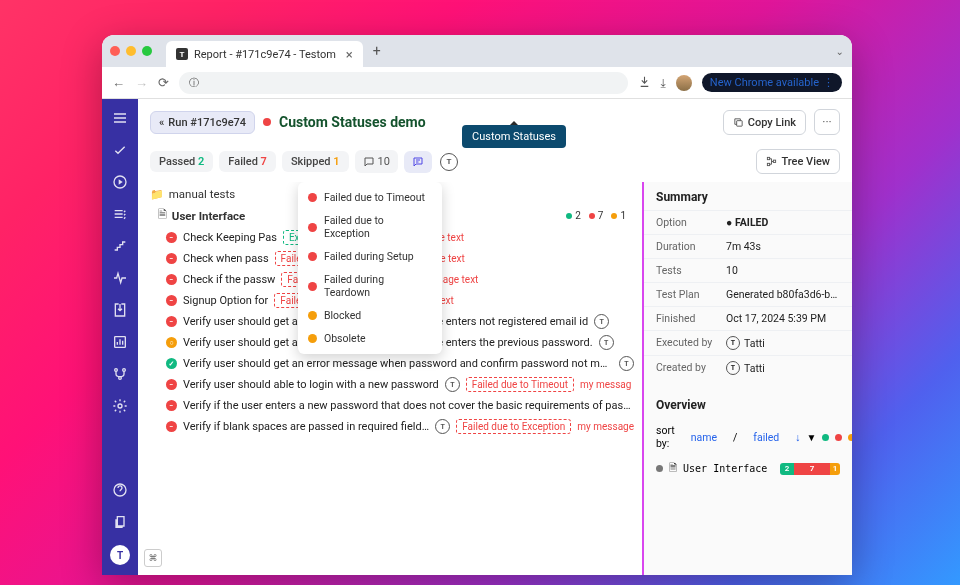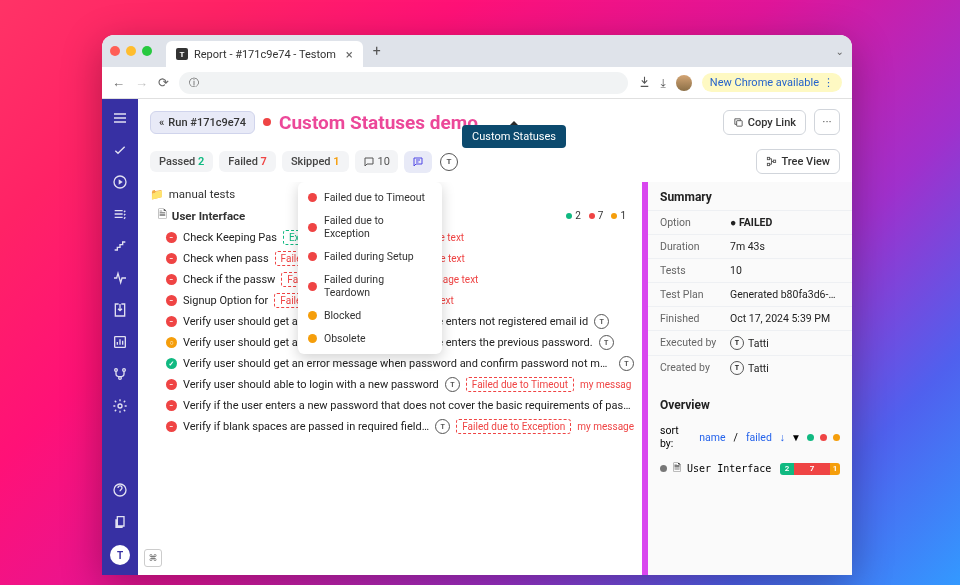--- a/index.html
+++ b/index.html
@@ -11,33 +11,33 @@
 .dot.r{background:#ff5f56}.dot.y{background:#ffbd2e}.dot.g{background:#27c93f}
 .tab{background:#fff;height:26px;border-radius:6px 6px 0 0;padding:0 10px;display:flex;align-items:center;gap:6px;font-size:11px;align-self:flex-end;color:#333}
 .tabicon{width:12px;height:12px;background:#333;border-radius:2px;display:flex;align-items:center;justify-content:center;color:#fff;font-size:8px;font-weight:bold}
 .tab .x{color:#666;font-size:13px;margin-left:4px}
 .newtab{font-size:14px;color:#555;margin-left:4px}
 .addrbar{height:32px;background:#fff;display:flex;align-items:center;padding:0 10px;gap:10px;border-bottom:1px solid #e0e0e0}
 .navbtn{color:#666;font-size:13px}
 .addr{flex:1;height:22px;background:#f1f3f4;border-radius:12px;display:flex;align-items:center;padding:0 10px;font-size:11px;color:#444;gap:6px}
 .addricons{display:flex;gap:10px;align-items:center;font-size:12px;color:#555}
 .avatar{width:16px;height:16px;border-radius:50%;background:linear-gradient(#d4a574,#8b6f47)}
-.chromebtn{background:#fef9c3;color:#2563cb;padding:3px 8px;border-radius:12px;font-size:11px;display:flex;align-items:center;gap:4px}
+.chromebtn{background:#0f172a;color:#2563cb;padding:3px 8px;border-radius:12px;font-size:11px;display:flex;align-items:center;gap:4px}
 .chevdown{font-size:10px;color:#666}
 .app{flex:1;display:flex;overflow:hidden}
 .sidebar{width:36px;background:#3730a3;display:flex;flex-direction:column;align-items:center;padding:10px 0;gap:14px;color:#fff}
 .sbicon{width:18px;height:18px;display:flex;align-items:center;justify-content:center;font-size:14px;opacity:.85}
 .sbicon svg{width:16px;height:16px;fill:none;stroke:#fff;stroke-width:2}
 .sbspacer{flex:1}
 .sblogo{width:20px;height:20px;border-radius:50%;background:#fff;display:flex;align-items:center;justify-content:center;color:#3730a3;font-size:10px;font-weight:bold}
 .main{flex:1;display:flex;flex-direction:column;overflow:hidden;background:#fff}
 .toprow{display:flex;align-items:center;padding:10px 12px;gap:8px}
 .backrun{background:#e8eaf7;border:1px solid #d0d4ec;padding:4px 8px;border-radius:6px;font-size:11px;color:#333;display:flex;align-items:center;gap:4px;font-weight:500}
 .reddot{width:8px;height:8px;border-radius:50%;background:#ef4444}
-.title{font-size:19px;font-weight:700;color:#ec4899}
+.title{font-size:14px;font-weight:700;color:#14532d}
 .spacer{flex:1}
 .copy{background:#fff;border:1px solid #d1d5db;padding:5px 9px;border-radius:6px;font-size:11px;color:#333;display:flex;align-items:center;gap:4px;font-weight:500}
 .moreb{border:1px solid #d1d5db;width:26px;height:26px;border-radius:6px;display:flex;align-items:center;justify-content:center;font-size:12px;color:#666}
 .tooltip{position:absolute;top:90px;left:360px;background:#0c4a6e;color:#fff;padding:5px 10px;border-radius:4px;font-size:11px;z-index:20}
 .tooltip::after{content:'';position:absolute;top:-4px;left:50%;transform:translateX(-50%);border:4px solid transparent;border-bottom-color:#2a2a2a;border-top:none}
 .filterrow{display:flex;align-items:center;padding:4px 12px 8px;gap:6px}
 .pill{background:#f3f4f6;padding:4px 9px;border-radius:6px;font-size:11px;color:#444;font-weight:500}
 .pill .grn{color:#10b981;font-weight:600}
 .pill .red{color:#ef4444;font-weight:600}
 .pill .org{color:#f59e0b;font-weight:600}
@@ -63,31 +63,31 @@
 .tname{color:#222;white-space:nowrap;overflow:hidden;text-overflow:ellipsis}
 .tcir2{width:15px;height:15px;border:1.2px solid #555;border-radius:50%;display:inline-flex;align-items:center;justify-content:center;font-size:7px;font-weight:bold;color:#555;flex-shrink:0}
 .tag{font-size:10px;padding:1px 5px;border:1px dashed;border-radius:3px;white-space:nowrap;flex-shrink:0}
 .tag.green{border-color:#10b981;color:#10b981}
 .tag.red{border-color:#ef4444;color:#ef4444}
 .msg{font-size:10px;color:#ef4444;white-space:nowrap}
 .dropdown{position:absolute;top:0;left:160px;width:144px;background:#fff;box-shadow:0 4px 14px rgba(0,0,0,.18);border-radius:6px;padding:4px 0;z-index:15}
 .ddi{display:flex;align-items:center;gap:7px;padding:5px 10px;font-size:10.5px;color:#333}
 .ddi .d{width:9px;height:9px;border-radius:50%;flex-shrink:0}
 .ddi .d.r{background:#ef4444}.ddi .d.y{background:#f59e0b}
-.right{width:210px;border-left:6px solid #d946ef;overflow:hidden;font-size:11px;background:#fafafa;padding-bottom:14px}
+.right{width:210px;border-left:2px solid #d946ef;overflow:hidden;font-size:11px;background:#fafafa;padding-bottom:14px}
 .sechead{font-weight:700;font-size:12px;padding:8px 12px 6px;color:#222}
 .kv{display:flex;padding:5px 12px;border-top:1px solid #eef0f3}
 .kv .k{width:70px;color:#666;font-size:10.5px}
 .kv .v{flex:1;font-size:10.5px;color:#222}
 .failbadge{color:#ef4444;font-weight:700;font-size:10px}
 .link{color:#2563eb;font-size:10px;white-space:nowrap;overflow:hidden;text-overflow:ellipsis}
 .userpill{display:flex;align-items:center;gap:4px}
 .uicon{width:14px;height:14px;border:1px solid #555;border-radius:50%;display:flex;align-items:center;justify-content:center;font-size:7px;font-weight:bold}
 .ovrow{padding:6px 12px;display:flex;align-items:center;gap:6px;font-size:10.5px}
-.sortby{display:flex;align-items:center;gap:8px}
+.sortby{display:flex;align-items:center;gap:16px}
 .sortby .l{color:#2563eb}
 .sortdots{display:flex;gap:6px;margin-left:auto}
 .sortdots .sd{width:7px;height:7px;border-radius:50%}
 .sortdots .sd.g{background:#10b981}.sortdots .sd.r{background:#ef4444}.sortdots .sd.y{background:#f59e0b}
 .uirow{padding:4px 12px;display:flex;align-items:center;gap:6px;font-size:10.5px}
 .gdot{width:7px;height:7px;border-radius:50%;background:#777}
 .bar{display:flex;margin-left:auto;border-radius:3px;overflow:hidden;height:12px;font-size:8px;color:#fff;font-weight:600;align-items:center}
 .bar .seg{display:flex;align-items:center;justify-content:center;height:100%}
 .bar .sg{background:#10b981;width:14px}.bar .sr{background:#ef4444;width:36px}.bar .sy{background:#f59e0b;width:10px}
 .keybtn{position:absolute;bottom:8px;left:42px;width:18px;height:18px;border:1px solid #ccc;border-radius:3px;font-size:9px;display:flex;align-items:center;justify-content:center;color:#666;background:#fff}

